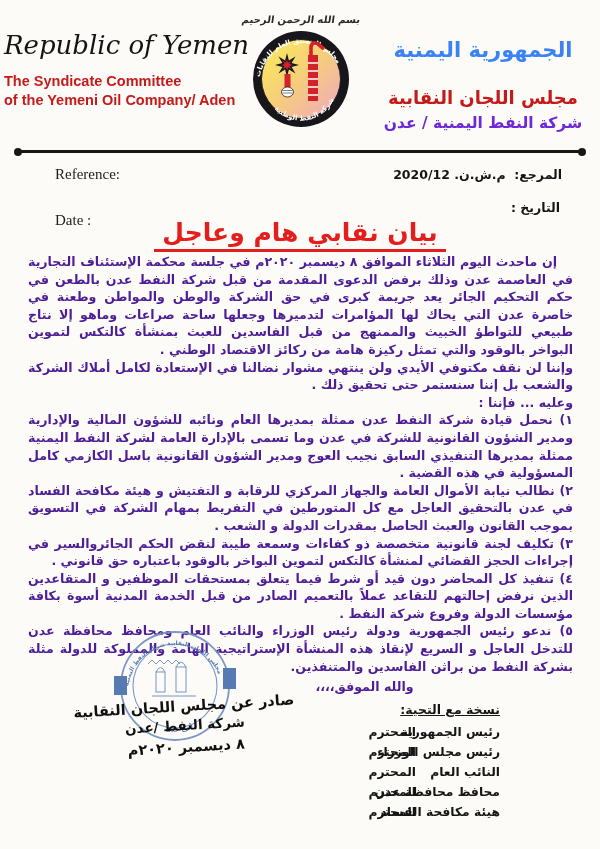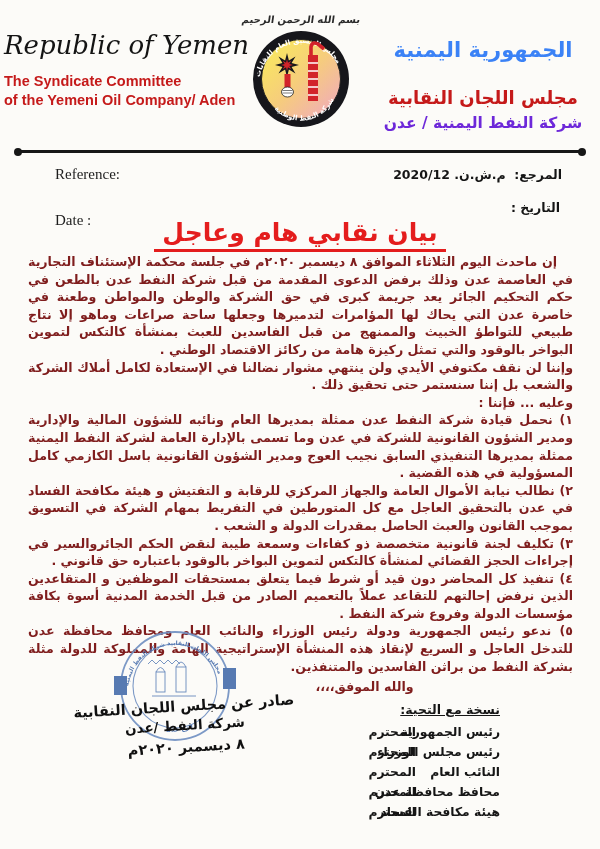--- a/index.html
+++ b/index.html
@@ -26,21 +26,21 @@
   .ref-en{position:absolute;left:55px;top:166px;font-family:"Liberation Serif",serif;font-size:15px;color:#1d1d1d;}
   .date-en{position:absolute;left:55px;top:212px;font-family:"Liberation Serif",serif;font-size:15px;color:#1d1d1d;}
   .ref-ar{position:absolute;right:38px;top:167px;direction:rtl;font-size:12.5px;font-weight:bold;}
   .date-ar{position:absolute;right:40px;top:200px;direction:rtl;font-size:12.5px;font-weight:bold;}
   
   .title-wrap{position:absolute;top:218px;left:0;width:100%;text-align:center;}
   .stmt-title{display:inline-block;font-size:25px;font-weight:bold;color:#e41d1d;
     border-bottom:3px solid #e41d1d;padding:0 8px 2px;}
   
   .body{position:absolute;top:253px;left:28px;width:545px;direction:rtl;text-align:justify;
-    font-size:12.6px;font-weight:bold;line-height:17.6px;color:#7f1d1d;}
+    font-size:12.6px;font-weight:bold;line-height:17.6px;color:#4c1d95;}
   .body p{margin:0;}
   .para1{text-indent:16px;}
   .closing{text-align:center;transform:translateX(64px);margin-top:3px !important;}
   
   .stamp{position:absolute;left:108px;top:622px;z-index:1;opacity:.92;}
   
   .sig{position:absolute;left:52px;top:698px;width:266px;text-align:center;z-index:2;
     transform:rotate(-3.5deg);direction:rtl;font-weight:bold;color:#101010;}
   .sig-l1{font-size:14.5px;}
   .sig-l2{font-size:13.5px;margin-top:3px;}

